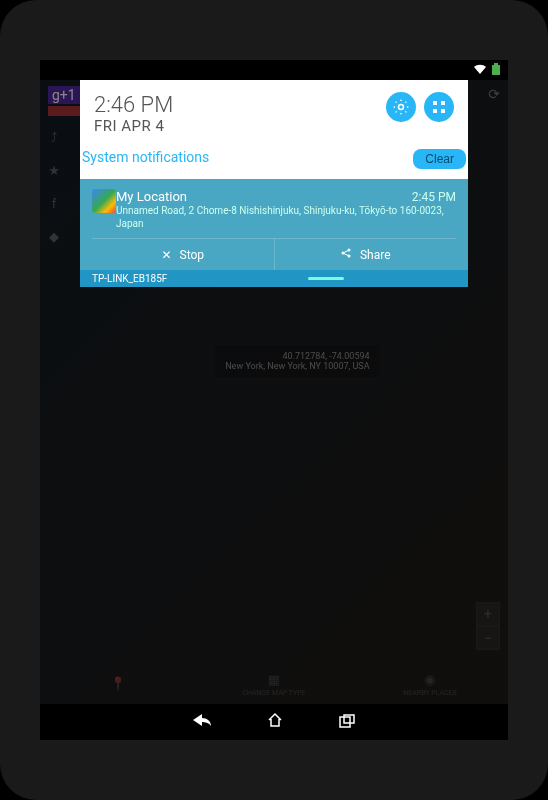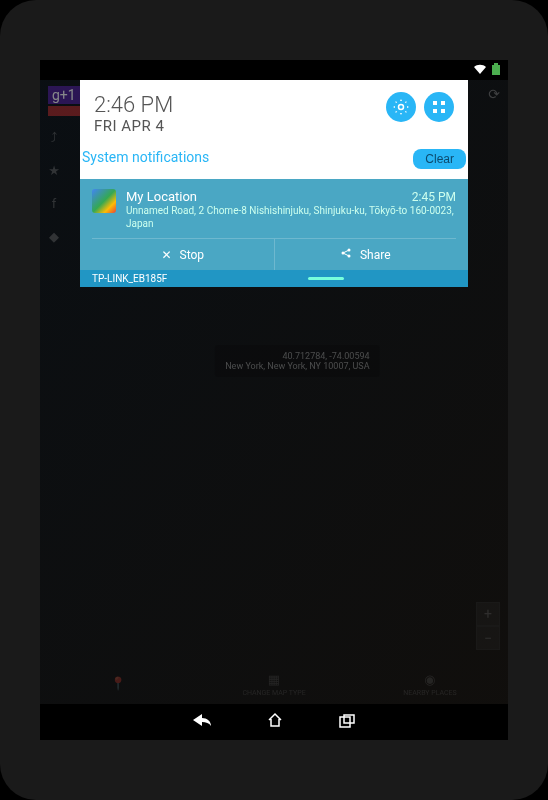--- a/index.html
+++ b/index.html
@@ -126,21 +126,21 @@
       border: none;
       border-radius: 8px;
       padding: 3px 12px;
       font-size: 12px;
     }
     .notification-card {
       background: #4aa7c4;
       color: #fff;
       padding: 10px 12px 0;
     }
-    .notif-top { display: flex; align-items: flex-start; gap: 10px; }
+    .notif-top { display: flex; align-items: flex-start; }
     .notif-icon {
       width: 24px;
       height: 24px;
       background: linear-gradient(135deg, #4285f4 0%, #34a853 50%, #fbbc05 75%, #ea4335 100%);
       border-radius: 3px;
       flex-shrink: 0;
     }
     .notif-content { flex: 1; }
     .notif-title-row { display: flex; justify-content: space-between; align-items: baseline; }
     .notif-title { font-size: 13px; color: #fff; }

